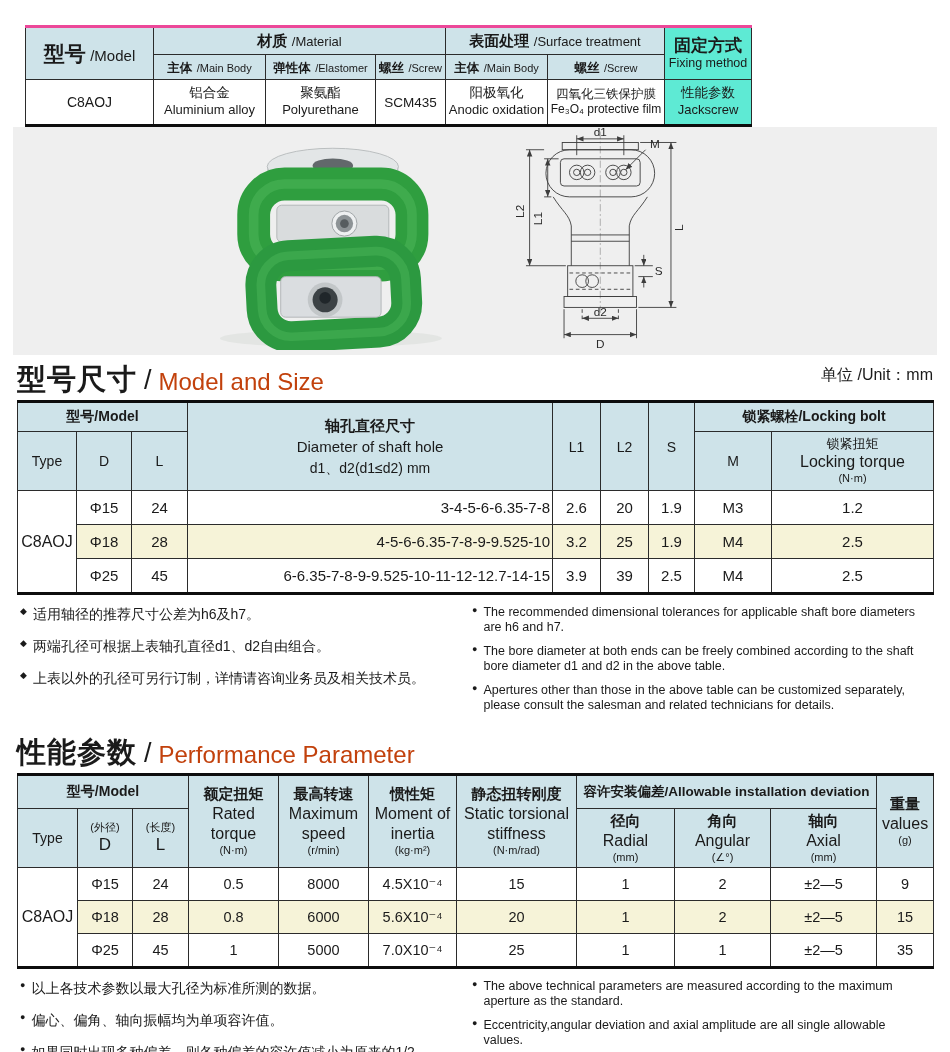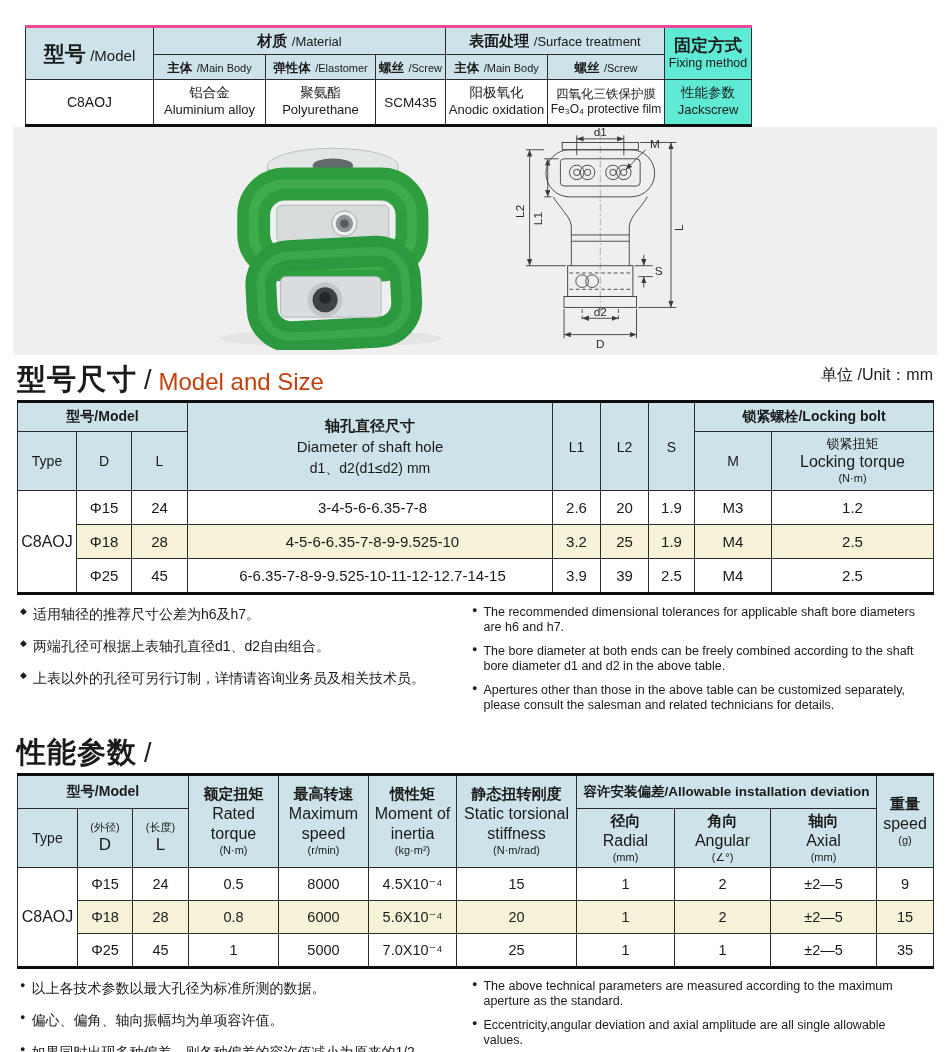--- a/index.html
+++ b/index.html
@@ -60,21 +60,21 @@
   .size .dr td{height:31px;font-size:15px;}
   .bigsym{font-size:17px;}
   .h-zh{font-size:15px;font-weight:bold;}
   .h-mix{font-size:15px;font-weight:bold;}
   .sub-en{font-size:16px;font-weight:normal;}
   .sub-unit{font-size:11px;font-weight:normal;}
   .shaft-h div{line-height:1.45;}
   .shaft-h .l1{font-size:15px;font-weight:bold;}
   .shaft-h .l2{font-size:15px;}
   .shaft-h .l3{font-size:14px;}
-  .holes{text-align:center;padding-left:7px;font-size:14px;margin-top:28px;}
+  .holes{text-align:right;padding-left:7px;font-size:14px;margin-top:28px;}
   .hl{background:#f6f3d8;}
   .perf .r1 td{height:30px;}
   .perf .r2 td{height:56px;}
   .perf .dr td{height:30px;font-size:14.5px;}
   .type-cell{font-size:17px;}
 
   
   .notes{display:flex;margin:10px 17px 0 20px;}
   .notes ul{list-style:none;margin:0;padding:0;}
   .notes-zh{width:452px;}
@@ -387,20 +387,21 @@
         <span class="bullet">●</span>
         <span class="txt">Apertures other than those in the above table can be customized separately, please consult the salesman and related technicians for details.</span>
       </li>
   </ul>
 </div>
 
 <div class="sec" style="margin-top:16px">
   <div class="sec-left">
     <span class="zh-t">性能参数</span>
     <span class="slash">/</span>
+    <span class="en-t">Performance Parameter</span>
   </div>
 </div>
 
 <table class="perf">
   <colgroup>
     <col style="width:60px">
       <col style="width:55px">
       <col style="width:56px">
     <col style="width:90px">
       <col style="width:90px">
@@ -430,21 +431,21 @@
       <div class="sub-unit">(kg·m²)</div>
     </td>
     <td rowspan="2" class="hbg stack">
       <div class="h-zh">静态扭转刚度</div>
       <div class="sub-en">Static torsional stiffness</div>
       <div class="sub-unit">(N·m/rad)</div>
     </td>
     <td colspan="3" class="hbg" style="font-size:13.5px;font-weight:bold">容许安装偏差/Allowable installation deviation</td>
     <td rowspan="2" class="hbg stack">
       <div class="h-zh">重量</div>
-      <div class="sub-en">speed</div>
+      <div class="sub-en">values</div>
       <div class="sub-unit">(g)</div>
     </td>
   </tr>
   <tr class="r2">
     <td class="hbg type-cell">Type</td>
     <td class="hbg stack">
       <div class="sub-unit">(外径)</div>
       <div class="type-cell">D</div>
     </td>
     <td class="hbg stack">

